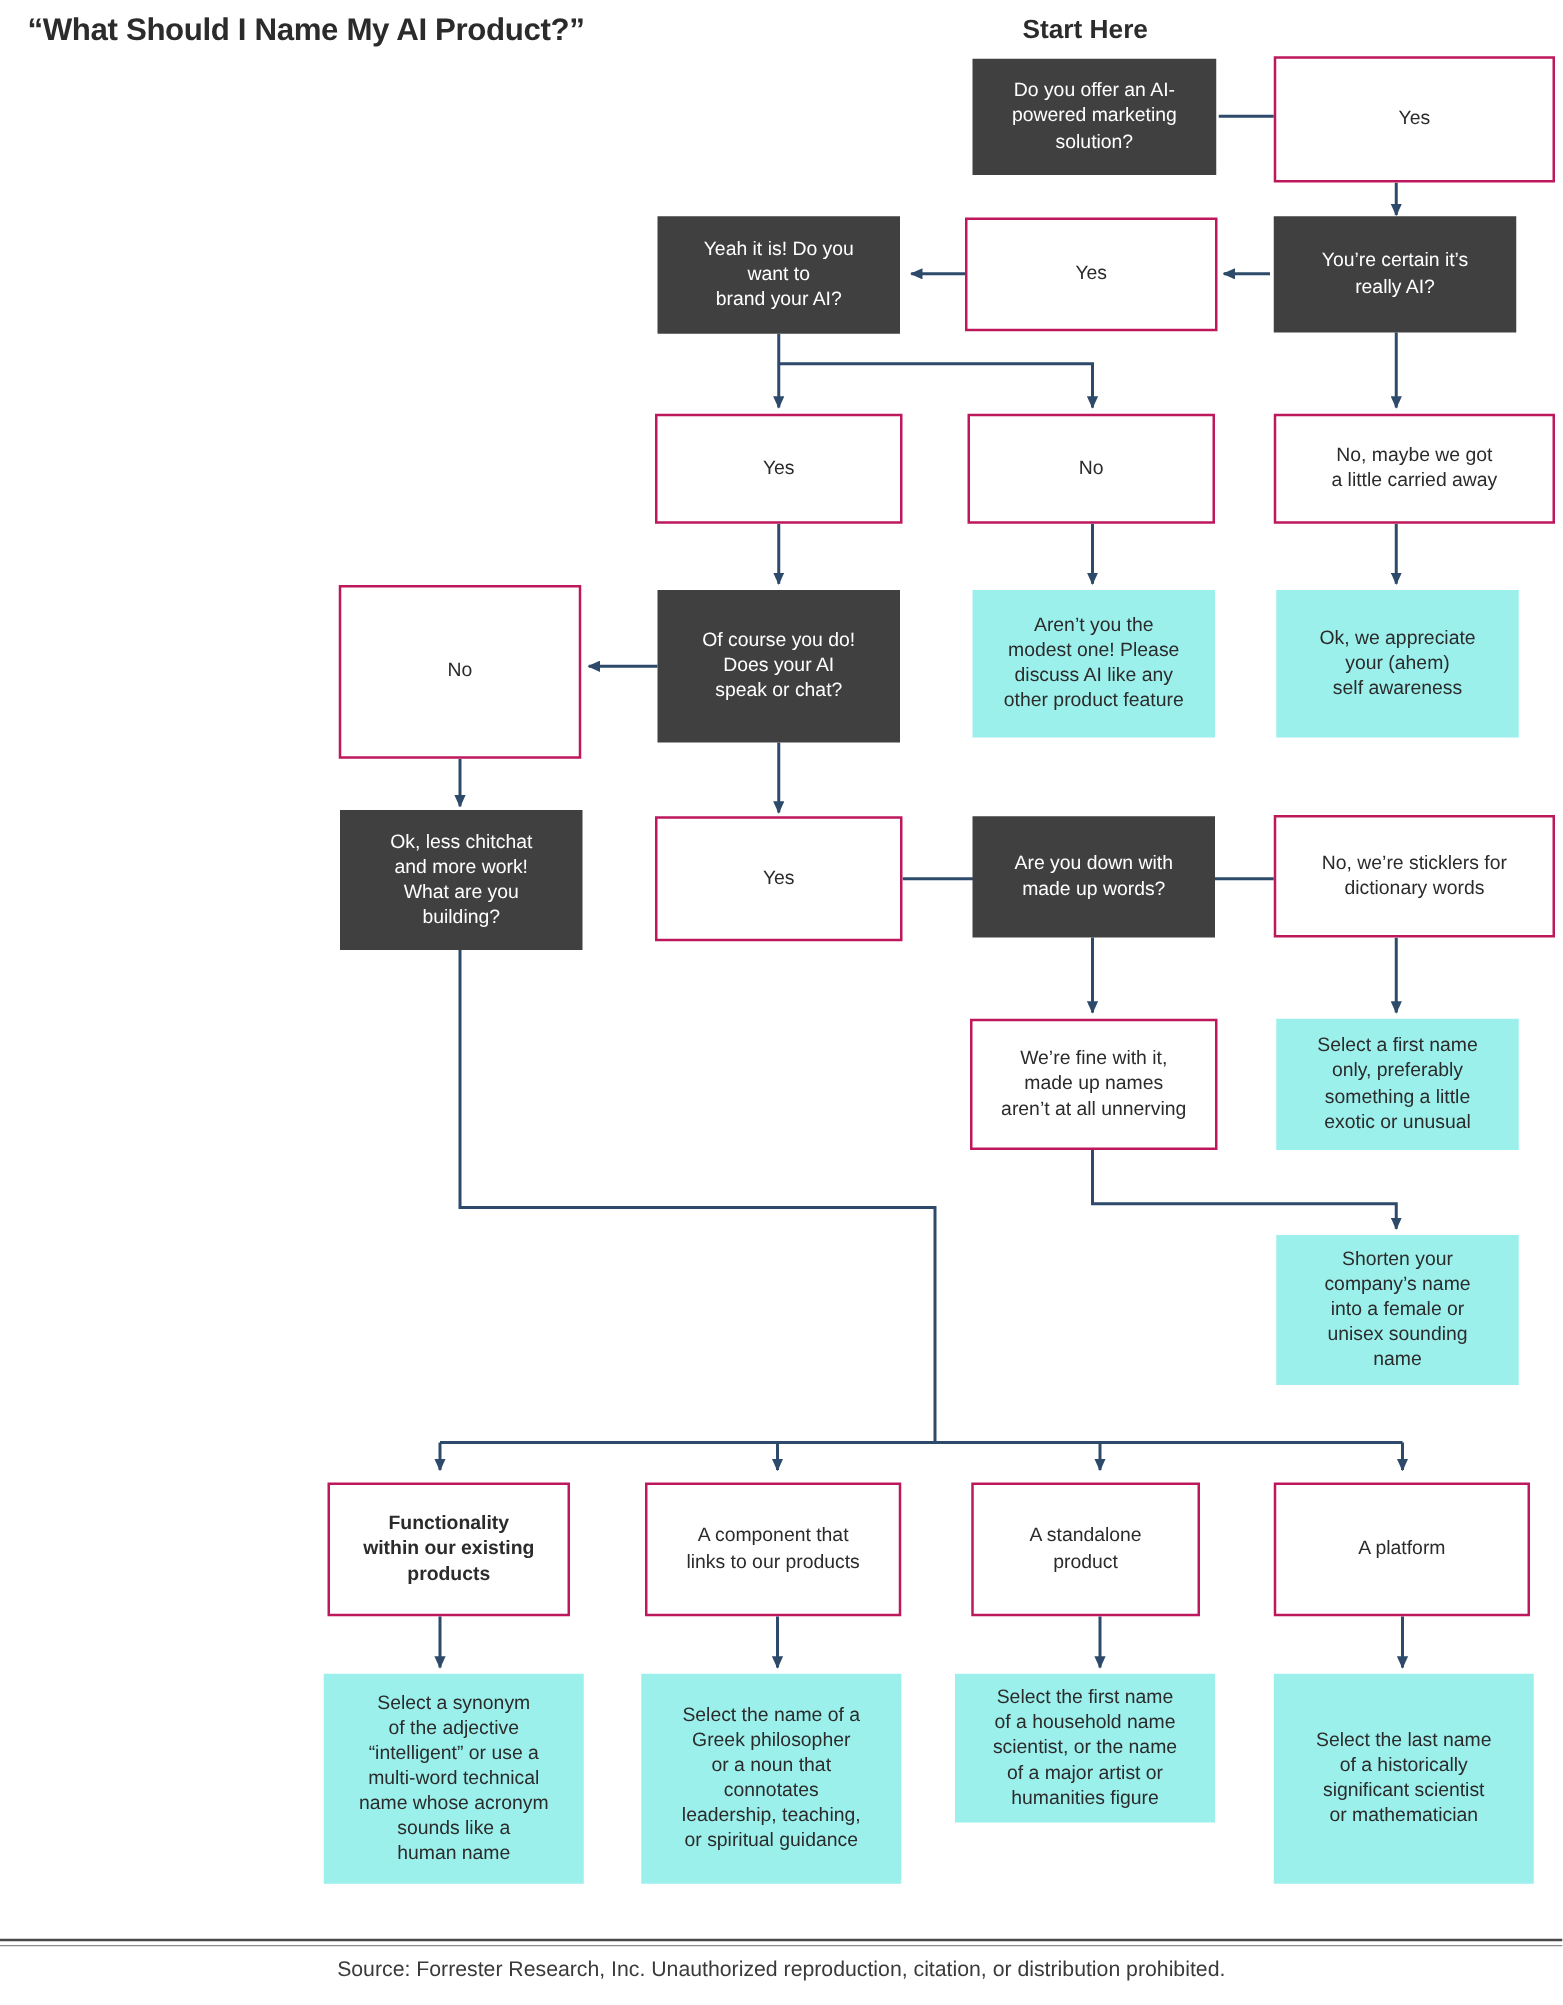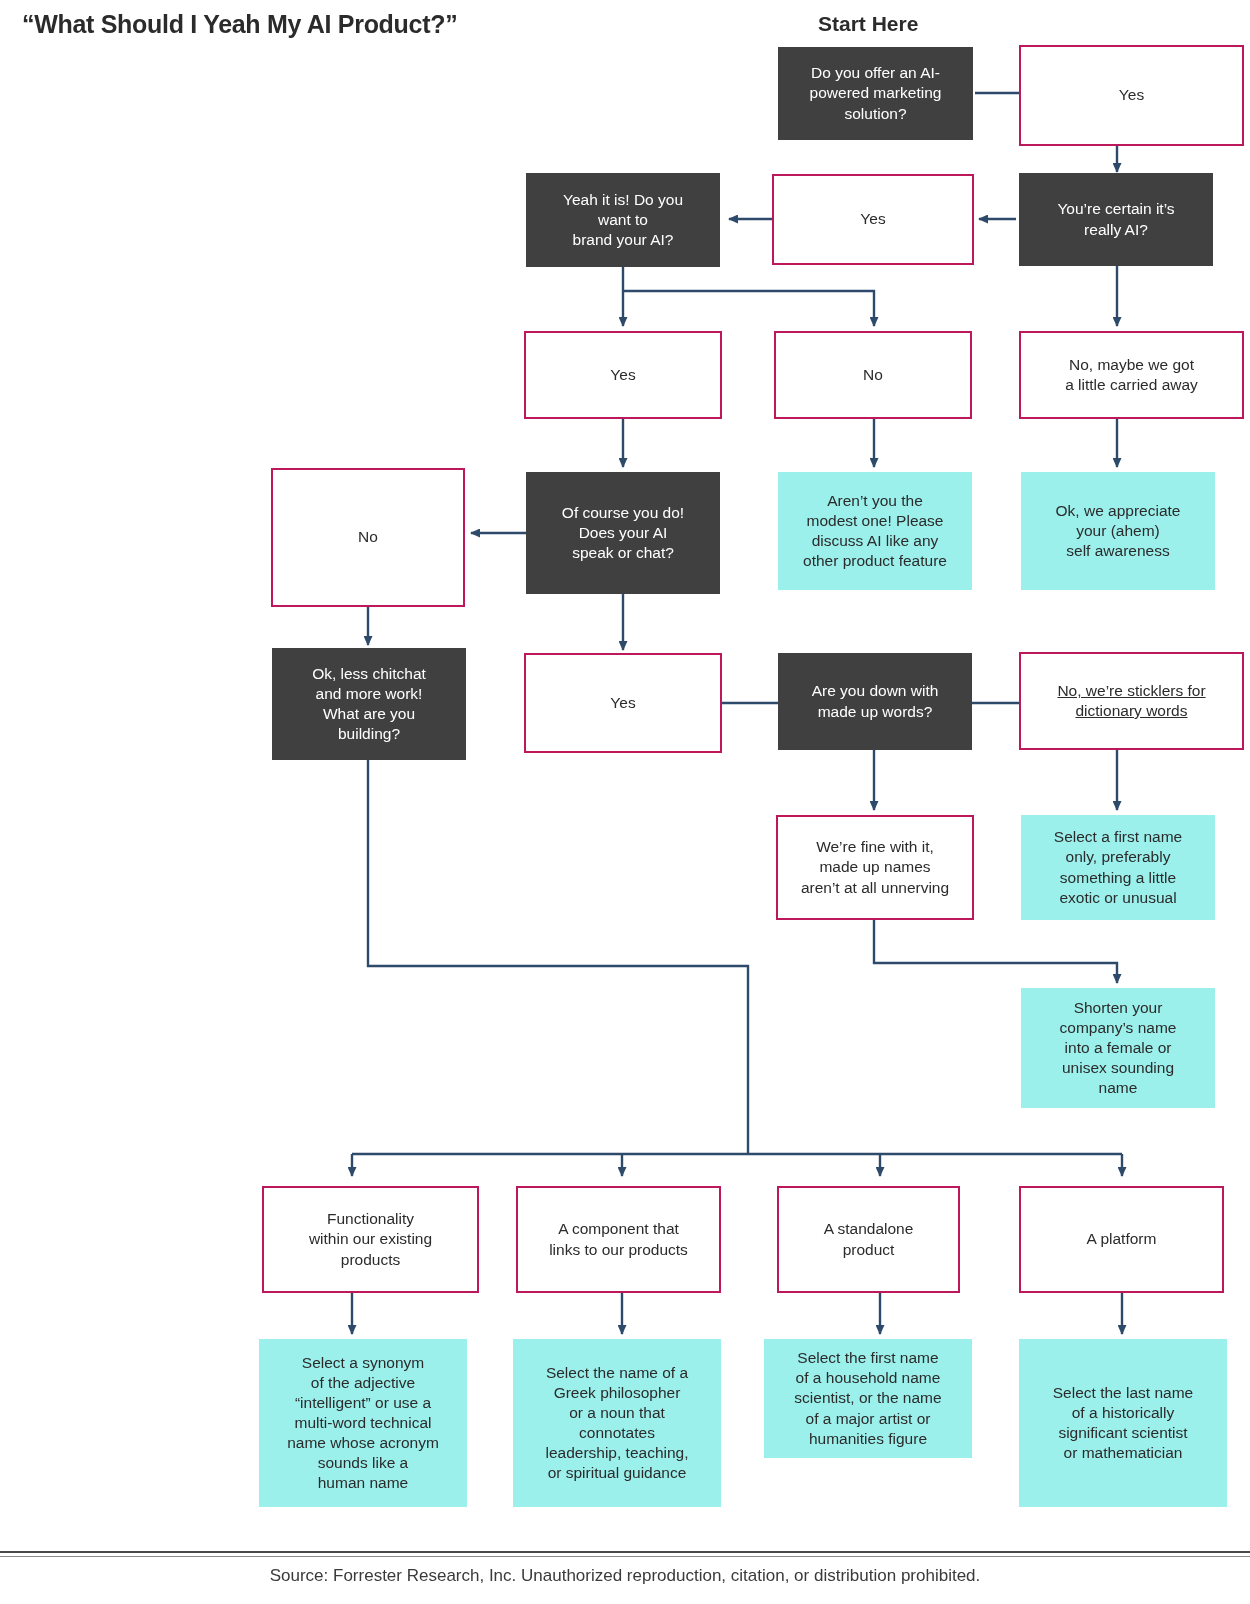--- a/index.html
+++ b/index.html
@@ -47,21 +47,21 @@
   #source-note{
     position:absolute;left:0;top:1566px;width:1250px;
     text-align:center;
     font-size:17px;color:#3a3a3a;
     white-space:nowrap;
   }
 </style>
 </head>
 <body>
 
-<div id="page-title">“What Should I Yeah My AI Product?”</div>
+<div id="page-title">“What Should I Name My AI Product?”</div>
 <div id="start-here">Start Here</div>
 
 <div id="chart-area">
 
   <svg class="connectors" viewBox="0 0 1250 1540" xmlns="http://www.w3.org/2000/svg">
     <defs>
       <marker id="ah" markerWidth="10" markerHeight="9" refX="9" refY="4.5" orient="auto" markerUnits="userSpaceOnUse">
         <path d="M0,0 L10,4.5 L0,9 z" fill="#2E4A6B"></path>
       </marker>
     </defs>
@@ -175,21 +175,21 @@
 What are you
 building?</span>
   </div>
   <div class="node white" style="left:524px;top:653px;width:198px;height:100px;">
     <span>Yes</span>
   </div>
   <div class="node dark" style="left:778px;top:653px;width:194px;height:97px;">
     <span>Are you down with
 made up words?</span>
   </div>
-  <div class="node white" style="left:1019px;top:652px;width:225px;height:98px;text-decoration:underline;">
+  <div class="node white" style="left:1019px;top:652px;width:225px;height:98px;">
     <span>No, we’re sticklers for
 dictionary words</span>
   </div>
 
   <div class="node cyan" style="left:1021px;top:815px;width:194px;height:105px;">
     <span>Select a first name
 only, preferably
 something a little
 exotic or unusual</span>
   </div>
@@ -200,21 +200,21 @@
   </div>
 
   <div class="node cyan" style="left:1021px;top:988px;width:194px;height:120px;">
     <span>Shorten your
 company’s name
 into a female or
 unisex sounding
 name</span>
   </div>
 
-  <div class="node white" style="left:262px;top:1186px;width:217px;height:107px;">
+  <div class="node white" style="left:262px;top:1186px;width:194px;height:107px;font-weight:bold;">
     <span>Functionality
 within our existing
 products</span>
   </div>
   <div class="node white" style="left:516px;top:1186px;width:205px;height:107px;">
     <span>A component that
 links to our products</span>
   </div>
   <div class="node white" style="left:777px;top:1186px;width:183px;height:107px;">
     <span>A standalone

